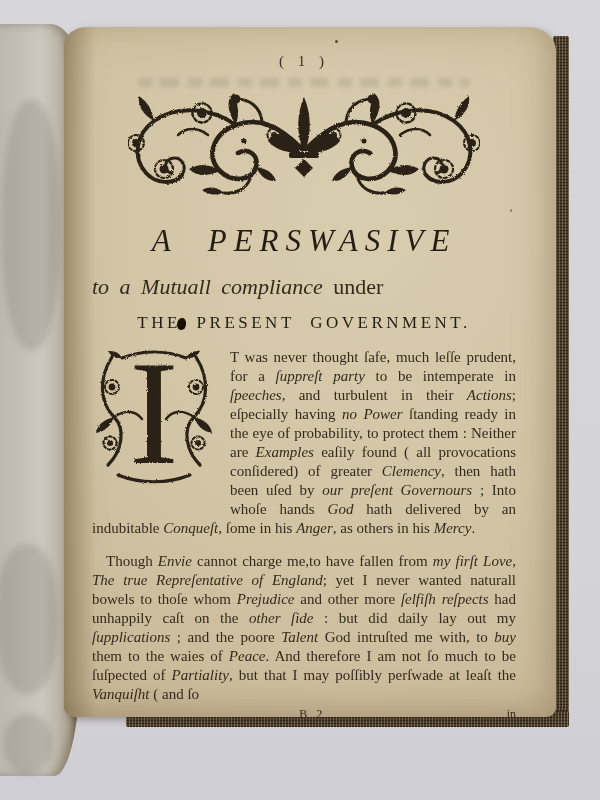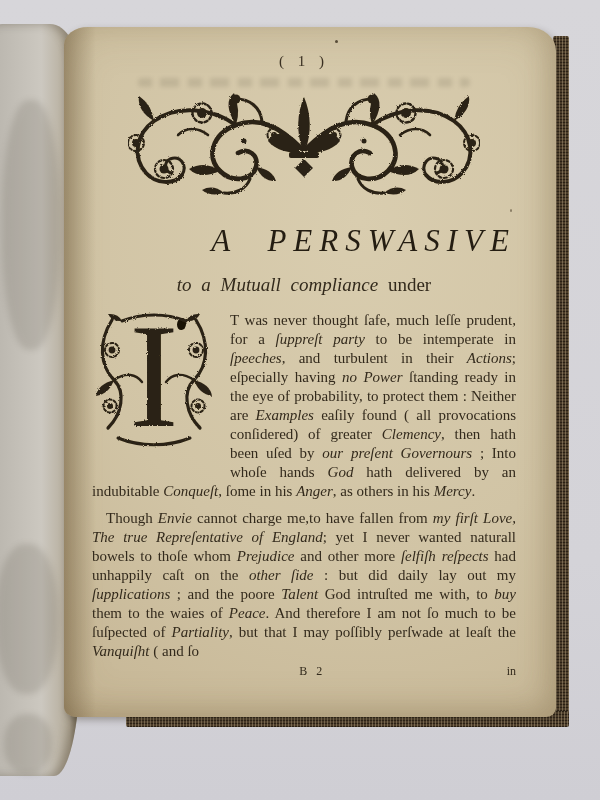--- a/index.html
+++ b/index.html
@@ -50,29 +50,29 @@
   .speck.s2{left:446px;top:182px;width:2px;height:3px;opacity:.5;}
   .ink-blot{position:absolute;left:113px;top:291px;width:9px;height:12px;background:#191204;
     border-radius:60% 45% 55% 50%;filter:blur(.4px);}
 
   
   .content{position:absolute;left:28px;top:26px;width:424px;color:var(--ink);}
   .pagenum{text-align:center;font-size:15px;letter-spacing:5px;height:18px;color:#3a3022;}
   .show-through{height:9px;margin:7px 46px 0 46px;border-radius:4px;filter:blur(2px);opacity:.13;
     background:repeating-linear-gradient(90deg,#46402f 0 14px,transparent 14px 22px,#46402f 22px 41px,transparent 41px 50px);}
   .headpiece{display:block;margin:4px auto 0 auto;}
-  .title1{margin-top:28px;text-align:right;font-style:italic;font-weight:500;
+  .title1{margin-top:28px;text-align:center;font-style:italic;font-weight:500;
     font-size:31px;letter-spacing:7px;word-spacing:16px;color:var(--titleInk);}
-  .title2{margin-top:15px;text-align:center;font-size:19px;word-spacing:5px;color:var(--titleInk);}
+  .title2{margin-top:15px;font-size:22px;word-spacing:5px;color:var(--titleInk);}
   .title3{margin-top:13px;text-align:center;font-size:17px;letter-spacing:3.5px;word-spacing:8px;color:var(--titleInk);}
   .body{margin-top:15px;font-size:15px;line-height:19px;text-align:justify;}
   .dropcap-block{float:left;width:128px;height:150px;margin:1px 10px 2px 0;}
   .para{color:var(--ink);}
   .para i{font-style:italic;}
-  .para.p2{text-indent:14px;margin-top:8px;}
+  .para.p2{text-indent:14px;margin-top:14px;}
   .sigline{position:relative;height:20px;margin-top:1px;font-size:12px;}
   .sig{position:absolute;left:50%;transform:translateX(-18%);letter-spacing:3px;}
   .catchword{position:absolute;right:0;}
 </style>
 </head>
 <body>
 
 <div class="photo">
 
   <div class="cover cover-right"></div>
@@ -138,20 +138,21 @@
             <path d="M4,56 C18,40 30,40 36,50 C28,60 14,62 4,62 z"></path>
             <path d="M-4,56 C-18,40 -30,40 -36,50 C-28,60 -14,62 -4,62 z"></path>
             <rect x="-15" y="61" width="30" height="6" rx="2"></rect>
             <path d="M0,68 L9,77 L0,86 L-9,77 z"></path>
           </g>
         </g>
       </svg>
 
       <div class="title1">A PERSWASIVE</div>
       <div class="title2 para"><i>to a Mutuall compliance</i><span> under</span></div>
+      <div class="title3">THE PRESENT GOVERNMENT.</div>
 
       <div class="body">
 
         <div class="dropcap-block">
           
           <svg width="124" height="136" viewBox="0 0 124 136" style="overflow:visible">
             <g filter="url(#rough)">
               <g stroke="#2c2213" fill="none" stroke-linecap="round">
                 <path d="M20,8 C6,30 8,54 22,68 C34,80 30,102 16,116" stroke-width="3.2"></path>
                 <path d="M104,8 C118,30 116,54 102,68 C90,80 94,102 108,116" stroke-width="3.2"></path>

